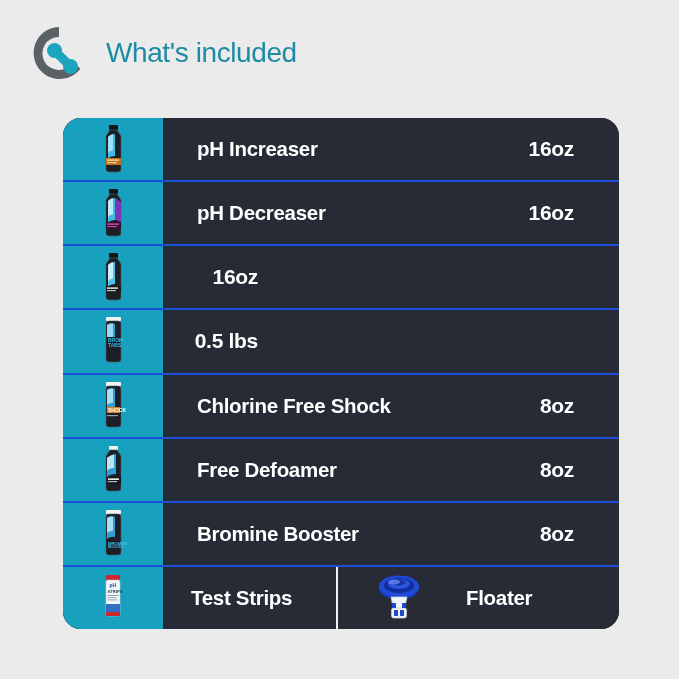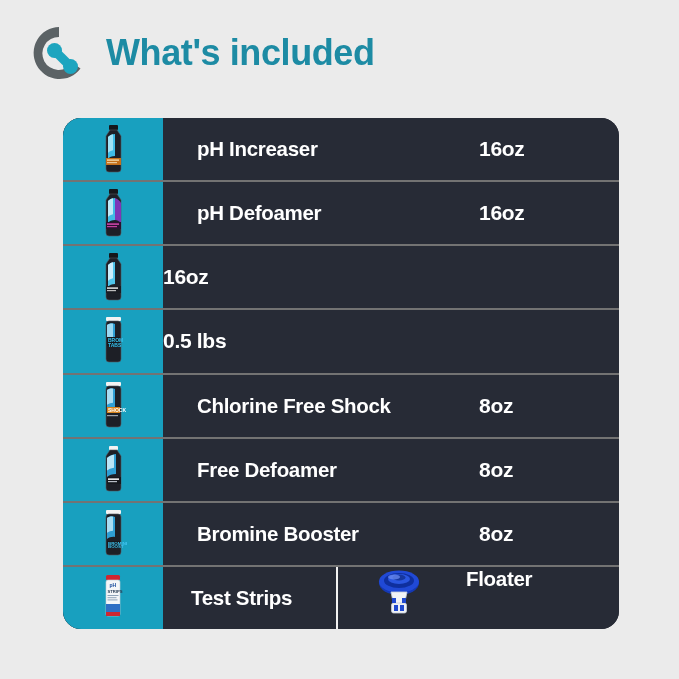--- a/index.html
+++ b/index.html
@@ -23,22 +23,22 @@
     display: flex;
     align-items: center;
     gap: 16px;
   }
   #brand-logo {
     width: 62px;
     height: 62px;
     flex: 0 0 62px;
   }
   #page-title {
-    font-size: 36px;
-    font-weight: 700;
+    font-size: 28px;
+    font-weight: 400;
     letter-spacing: -0.4px;
     color: #1d8ba4;
     white-space: nowrap;
   }
 
   
   #included-table {
     position: absolute;
     left: 63px;
     top: 118px;
@@ -48,21 +48,21 @@
     overflow: hidden;
     background: #272b36;
     display: flex;
     flex-direction: column;
   }
 
   .row {
     display: flex;
     align-items: stretch;
     flex: 1 1 0;
-    border-bottom: 2px solid #737373;
+    border-bottom: 2px solid #1d4ed8;
     background: #272b36;
     min-height: 0;
   }
   .row:last-child {
     border-bottom: none;
   }
 
   
   .img-cell {
     flex: 0 0 100px;
@@ -87,20 +87,21 @@
     font-weight: 700;
     letter-spacing: -0.3px;
     white-space: nowrap;
   }
 
   
   .qty-cell {
     flex: 0 0 140px;
     display: flex;
     align-items: center;
+    justify-content: flex-end;
     padding-right: 45px;
     box-sizing: border-box;
   }
   .item-qty {
     color: #ffffff;
     font-size: 21px;
     font-weight: 700;
     letter-spacing: -0.3px;
     white-space: nowrap;
   }
@@ -110,21 +111,21 @@
     flex: 0 0 173px;
     padding-left: 28px;
   }
   .split-divider {
     flex: 0 0 2px;
     background: #f2f2f2;
   }
   .floater-cell {
     flex: 1 1 auto;
     display: flex;
-    align-items: flex-start;
+    align-items: center;
     padding-left: 34px;
     box-sizing: border-box;
     gap: 40px;
   }
   .floater-art {
     flex: 0 0 54px;
     display: flex;
     align-items: center;
     justify-content: center;
   }
@@ -193,21 +194,21 @@
         <path d="M10 5h7l4 6v33a3 3 0 0 1-3 3H9a3 3 0 0 1-3-3V11z" fill="none" stroke="#55585f" stroke-width="0.6"></path>
         <path d="M8 12c2-2 5-3 7-3v22c-3 0-6 1-7 3z" fill="#3fbce6"></path>
         <path d="M8 12c1.6-1.6 3.6-2.4 5-2.7v16c-2 .4-4 1.4-5 2.6z" fill="#bfeaf8"></path>
         <path d="M15 9c3 1 5 3 6 5v20c-2-2-4-3-6-3z" fill="#7d36b8"></path>
         <rect x="6" y="33" width="15" height="7" fill="#2a1230"></rect>
         <rect x="7" y="34.4" width="12" height="1.4" fill="#e04bb5"></rect>
         <rect x="7" y="37" width="10" height="1.2" fill="#c23f9e"></rect>
       </svg>
     </div>
     <div class="label-cell">
-      <span class="item-name">pH Defoamer</span>
+      <span class="item-name">pH Decreaser</span>
     </div>
     <div class="qty-cell">
       <span class="item-qty">16oz</span>
     </div>
   </div>
 
   <div class="row">
     <div class="img-cell">
       <svg class="bottle" viewBox="0 0 27 48">
         <rect x="9" y="0" width="9" height="5" rx="1" fill="#15161a"></rect>

